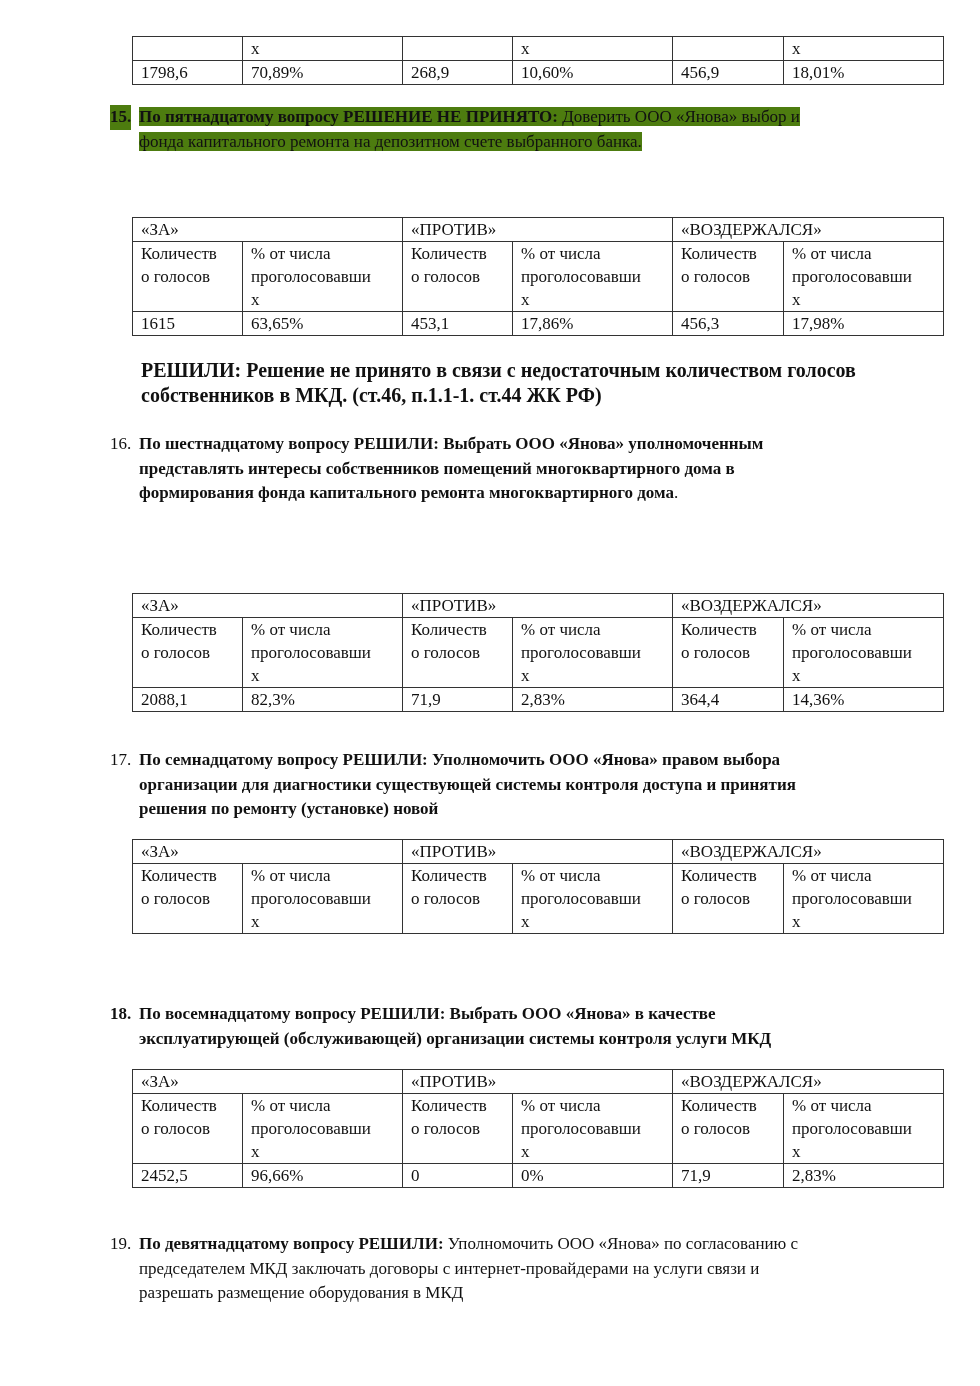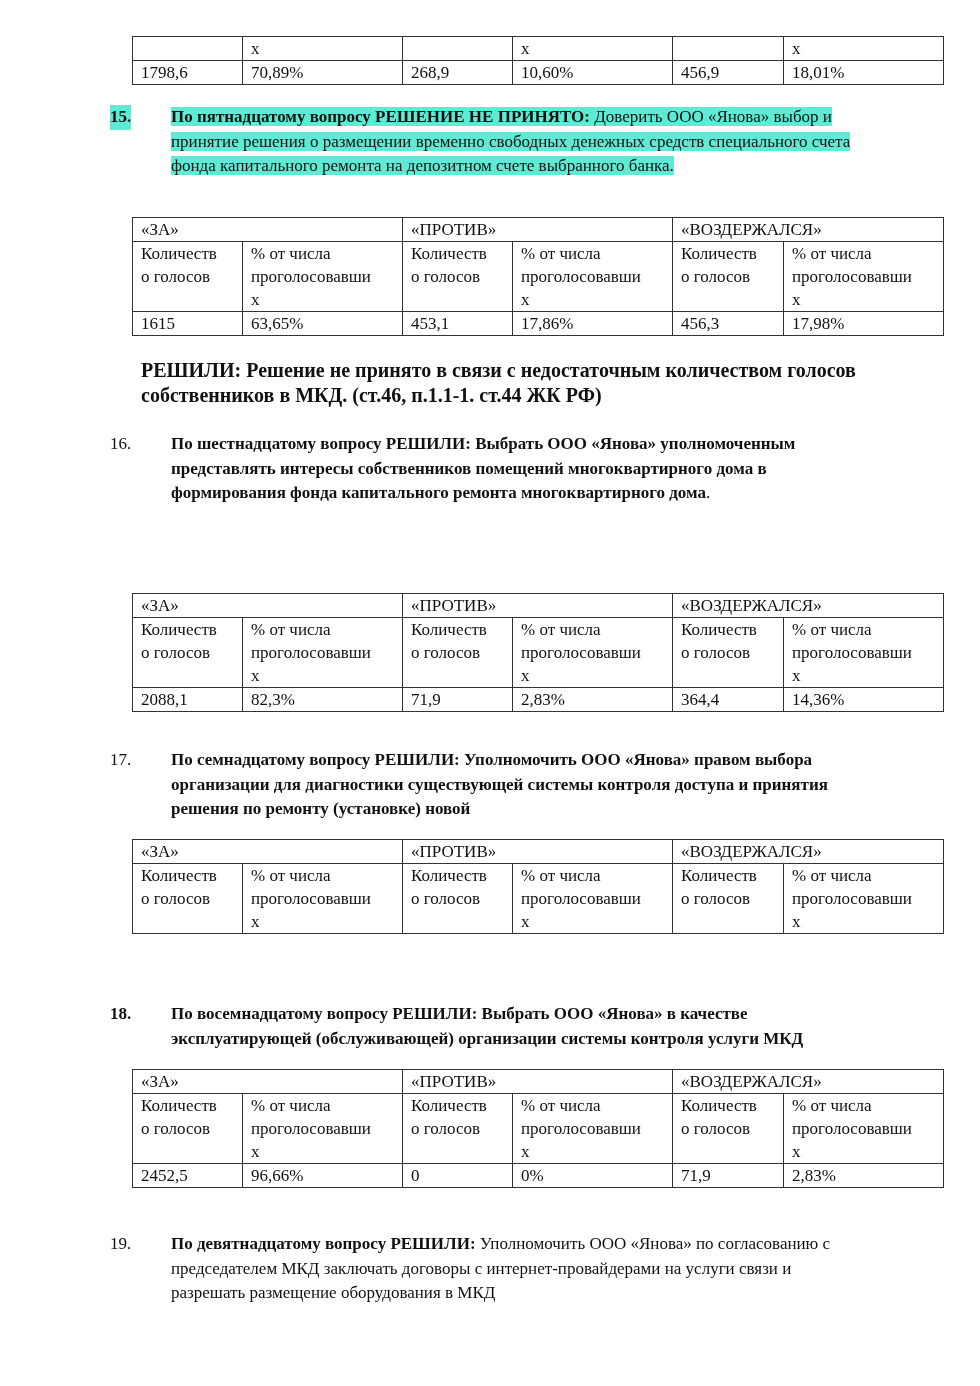--- a/index.html
+++ b/index.html
@@ -5,23 +5,23 @@
   html, body { margin:0; padding:0; background:#ffffff; }
   body { width:980px; height:1386px; position:relative; overflow:hidden;
          font-family:"Liberation Serif", serif; color:#111; font-size:17px; }
   table.vt { position:absolute; border-collapse:collapse; table-layout:fixed; width:811px; left:132px; }
   table.vt td { border:1.3px solid #333; padding:0 8px; vertical-align:top; font-size:17px; line-height:23px; overflow:hidden; white-space:nowrap; }
   table.vt col.c1 { width:110px; } table.vt col.c2 { width:160px; }
   table.vt col.c3 { width:110px; } table.vt col.c4 { width:160px; }
   table.vt col.c5 { width:111px; } table.vt col.c6 { width:160px; }
   .para { position:absolute; left:110px; width:840px; font-size:17px; line-height:24.5px; }
   .para .num { position:absolute; left:0; top:0; }
-  .para .line { display:block; padding-left:45px; white-space:nowrap;margin-left:16px; }
+  .para .line { display:block; padding-left:29px; white-space:nowrap; }
   .b { font-weight:bold; }
-  .hl { background:#5eead4; }
+  .hl { background:#4d7c0f; }
   .resh { position:absolute; left:141px; width:820px; font-size:20px; line-height:24.5px; font-weight:bold; white-space:nowrap; }
 </style>
 </head>
 <body>
 
 <table class="vt" style="top:36px;">
   <colgroup>
       <col class="c1">
       <col class="c2">
       <col class="c3">
@@ -45,21 +45,20 @@
     <td>10,60%</td>
     <td>456,9</td>
     <td>18,01%</td>
   </tr>
 </tbody>
   </table>
 
 <div class="para" style="top:105px;">
   <span class="num b hl">15.</span>
   <span class="line"><span class="hl"><span class="b">По пятнадцатому вопросу РЕШЕНИЕ НЕ ПРИНЯТО:</span><span> Доверить ООО «Янова» выбор и</span></span></span>
-  <span class="line"><span class="hl">принятие решения о размещении временно свободных денежных средств специального счета</span></span>
   <span class="line"><span class="hl">фонда капитального ремонта на депозитном счете выбранного банка.</span></span>
 </div>
 
 <table class="vt" style="top:217px;">
   <colgroup>
       <col class="c1">
       <col class="c2">
       <col class="c3">
       <col class="c4">
       <col class="c5">

